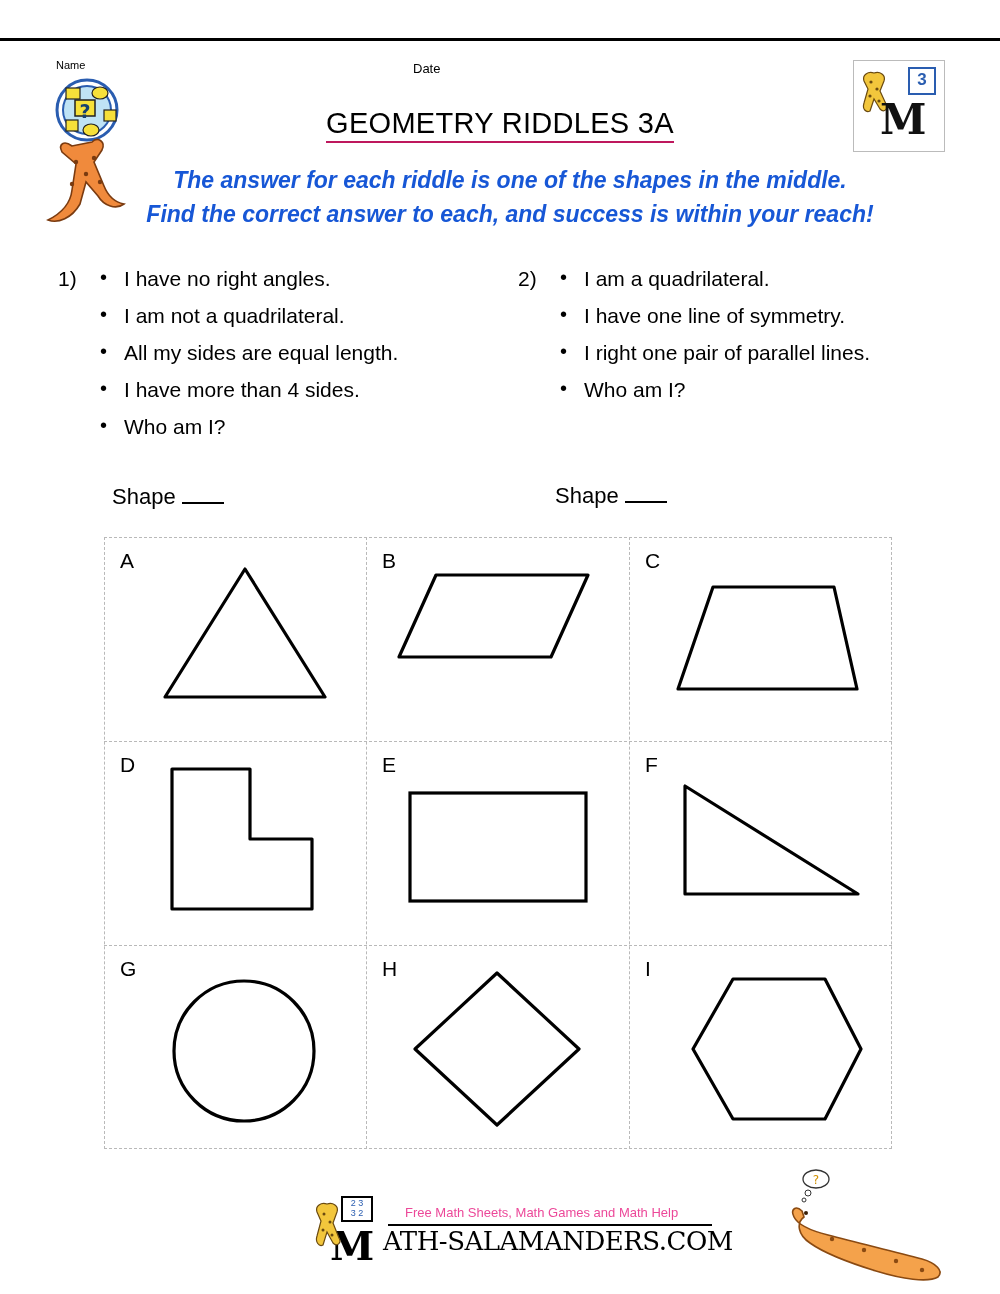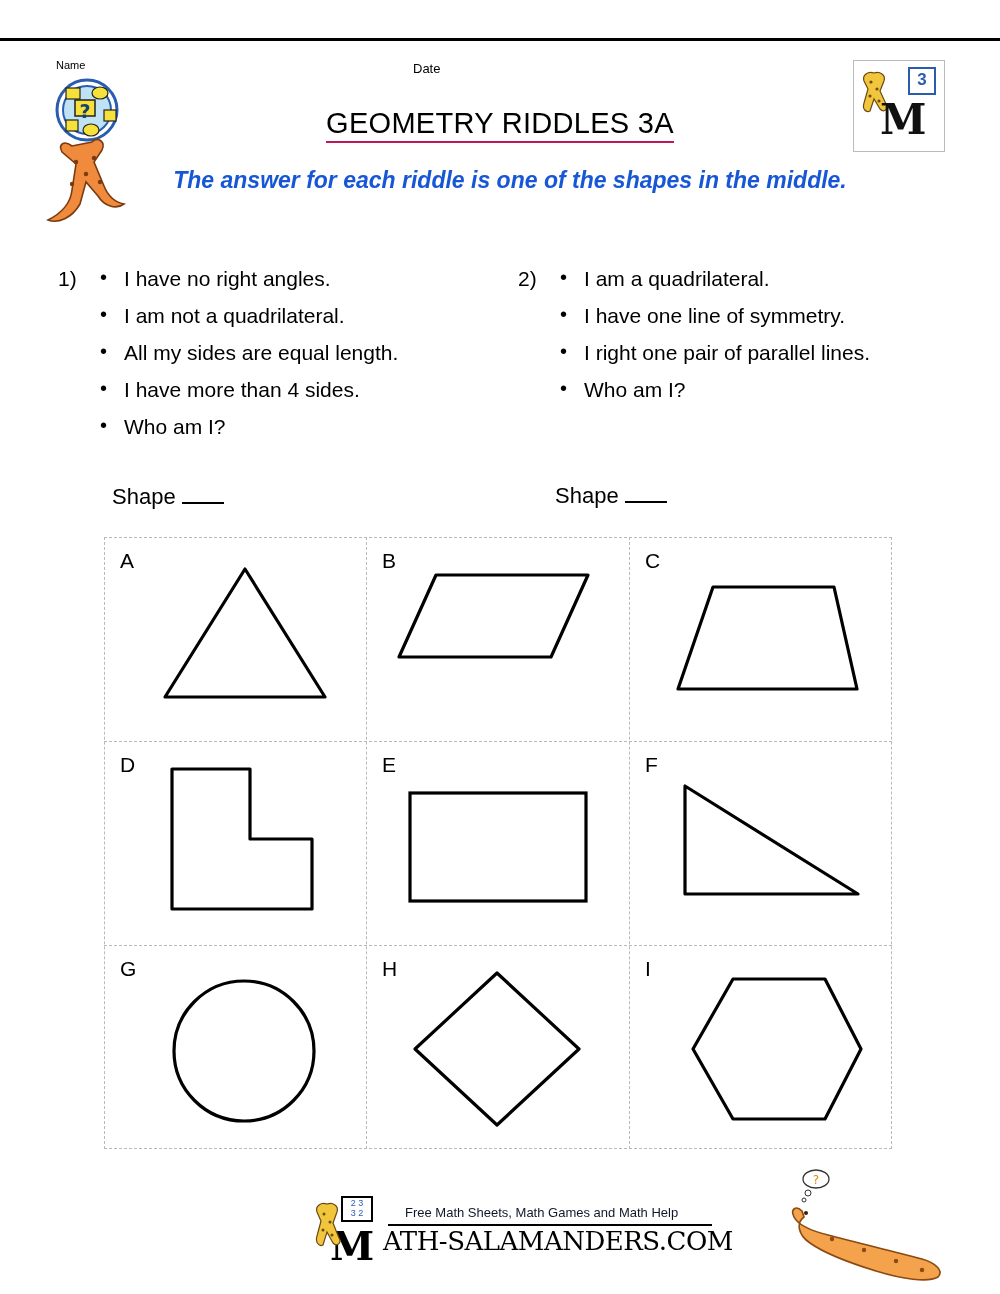--- a/index.html
+++ b/index.html
@@ -184,21 +184,21 @@
   .footer {
     position: absolute;
     left: 0; top: 1176px;
     width: 1000px;
     height: 110px;
   }
   .footer-text {
     position: absolute;
     left: 405px; top: 1205px;
     font-size: 13px;
-    color: #0f172a;
+    color: #ec4899;
   }
   .footer-rule {
     position: absolute;
     left: 388px; top: 1224px;
     width: 324px;
     height: 2px;
     background: #000;
   }
   .footer-url {
     position: absolute;
@@ -274,20 +274,21 @@
       <circle cx="21" cy="32" r="1.6" fill="#6a4a10"></circle>
     </svg>
     <div class="logo-m">M</div>
     <div class="logo-3">3</div>
   </div>
 
   <div class="title"><span>GEOMETRY RIDDLES 3A</span></div>
 
   <div class="intro">
     <div>The answer for each riddle is one of the shapes in the middle.</div>
+    <div>Find the correct answer to each, and success is within your reach!</div>
   </div>
 
   <div class="riddle" id="riddle1">
     <div class="num">1)</div>
     <ul>
       <li>I have no right angles.</li>
       <li>I am not a quadrilateral.</li>
       <li>All my sides are equal length.</li>
       <li>I have more than 4 sides.</li>
       <li>Who am I?</li>

